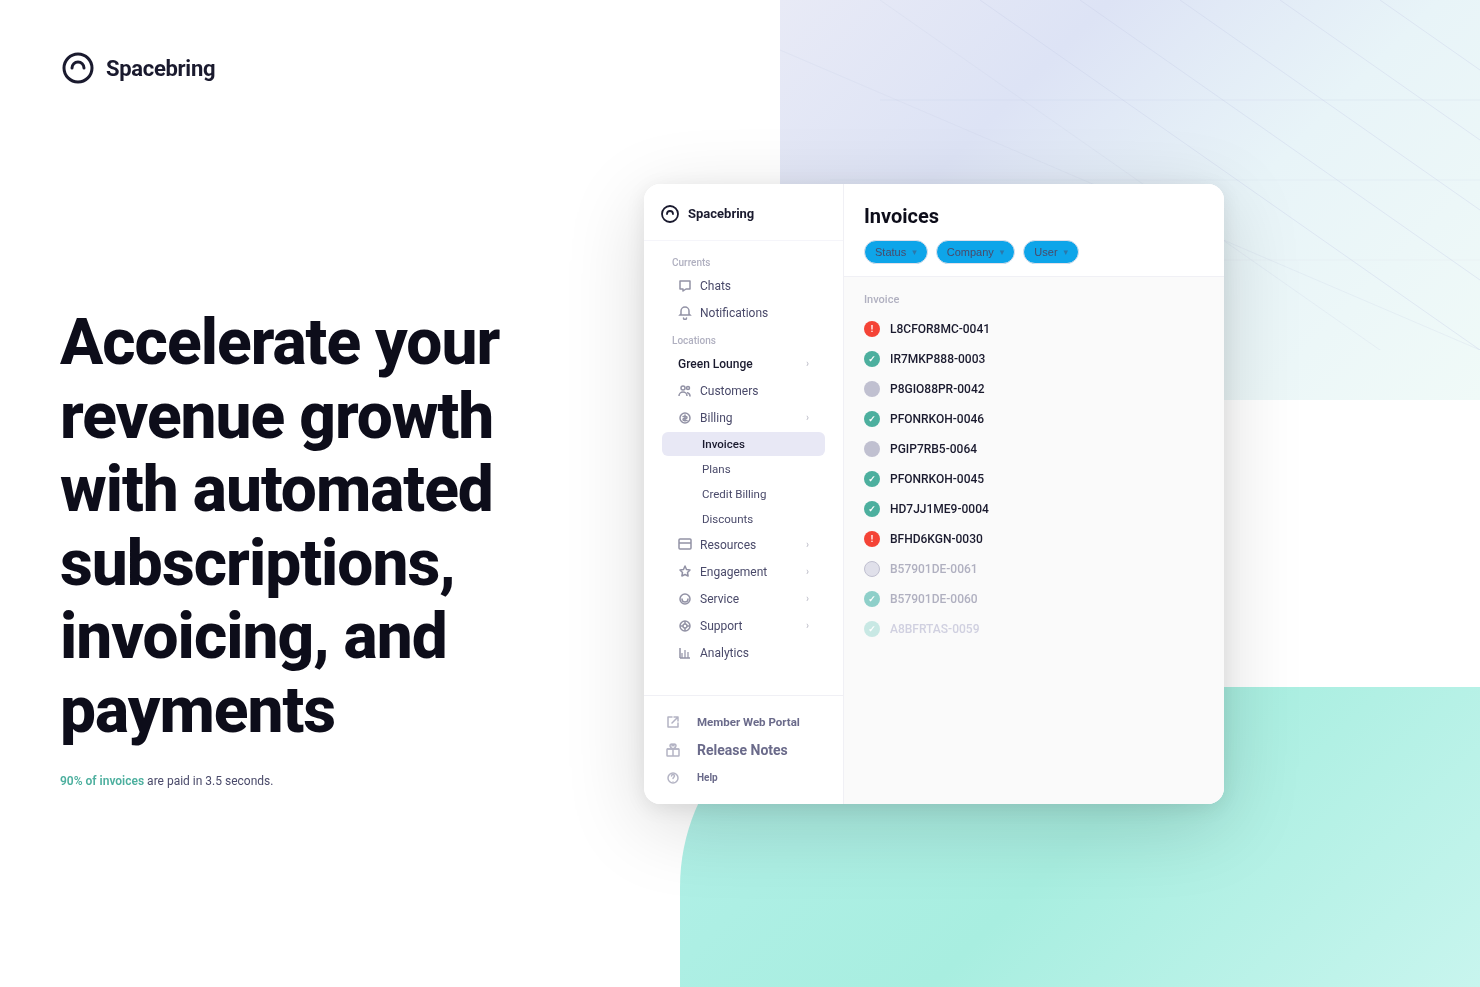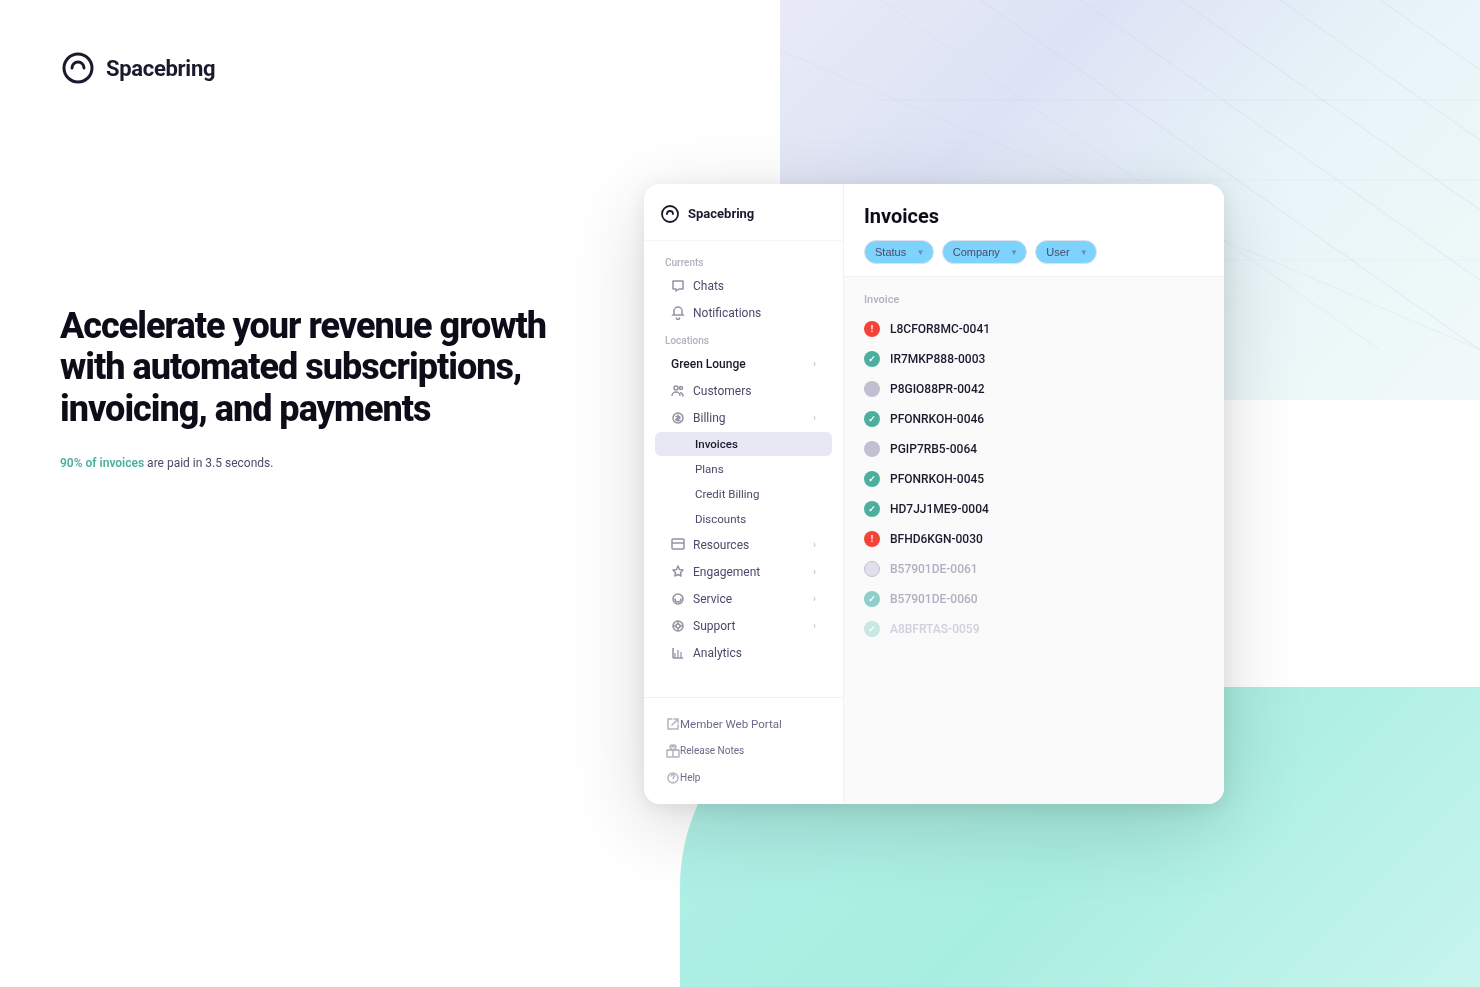--- a/index.html
+++ b/index.html
@@ -80,21 +80,21 @@
     }
 
     .logo-text {
       font-size: 22px;
       font-weight: 700;
       color: #1a1a2e;
       letter-spacing: -0.3px;
     }
 
     .hero-title {
-      font-size: 36px;
+      font-size: 64px;
       font-weight: 800;
       color: #0d0d1a;
       line-height: 1.15;
       letter-spacing: -1px;
       margin-bottom: 24px;
       max-width: 580px;
     }
 
     .hero-subtitle {
       font-size: 12px;
@@ -154,21 +154,21 @@
 
     .sidebar-logo-text {
       font-size: 13px;
       font-weight: 700;
       color: #1a1a2e;
     }
 
     .sidebar-content {
       flex: 1;
       overflow: hidden;
-      padding: 8px 5px;
+      padding: 8px 12px;
     }
 
     .sidebar-section-label {
       font-size: 10px;
       color: #b0b0c0;
       font-weight: 500;
       padding: 8px 16px 4px;
       text-transform: none;
       letter-spacing: 0;
     }
@@ -218,27 +218,28 @@
     }
 
     .sidebar-footer {
       padding: 12px 0;
       border-top: 1px solid #f0f0f5;
     }
 
     .sidebar-footer-item {
       display: flex;
       align-items: center;
-      gap: 0;
+      gap: 17px;
       padding: 6px 16px;
       cursor: pointer;
       font-size: 11.5px;
       color: #6a6a8a;
       border-radius: 6px;
       margin: 1px 6px;
+      font-weight: bold;
     }
 
     
     .main-content {
       flex: 1;
       display: flex;
       flex-direction: column;
       background: #fafafa;
     }
 
@@ -256,25 +257,25 @@
     }
 
     .filter-row {
       display: flex;
       gap: 8px;
     }
 
     .filter-btn {
       display: flex;
       align-items: center;
-      gap: 12px;
+      gap: 6px;
       padding: 5px 10px;
       border: 1px solid #e0e0ea;
       border-radius: 20px;
-      background: #7dd3fc;
+      background: #0ea5e9;
       font-size: 11px;
       color: #4a4a6a;
       cursor: pointer;
     }
 
     .filter-btn .chevron-down {
       font-size: 9px;
       opacity: 0.5;
     }
 
@@ -561,21 +562,21 @@
           </div>
           <div class="sidebar-footer-item">
             <span class="item-icon" style="width:14px;height:14px;opacity:0.5;">
               <svg viewBox="0 0 14 14" fill="none" stroke="currentColor" stroke-width="1.5">
                 <rect x="1" y="6" width="12" height="7" rx="0.5"></rect>
                 <line x1="7" y1="6" x2="7" y2="13"></line>
                 <path d="M7 6C7 6 4 4.5 4 3a2 2 0 014 0M7 6c0 0 3-1.5 3-3a2 2 0 00-4 0" stroke-linecap="round"></path>
                 <line x1="1" y1="6" x2="13" y2="6"></line>
               </svg>
             </span>
-            <span style="font-size:10px;">Release Notes</span>
+            <span style="font-size:14px;">Release Notes</span>
           </div>
           <div class="sidebar-footer-item">
             <span class="item-icon" style="width:14px;height:14px;opacity:0.5;">
               <svg viewBox="0 0 14 14" fill="none" stroke="currentColor" stroke-width="1.5">
                 <circle cx="7" cy="7" r="5"></circle>
                 <path d="M5.5 5a1.5 1.5 0 013 0c0 1-1.5 1.5-1.5 2.5" stroke-linecap="round"></path>
                 <circle cx="7" cy="10.5" r="0.5" fill="currentColor" stroke="none"></circle>
               </svg>
             </span>
             <span style="font-size:10px;">Help</span>

